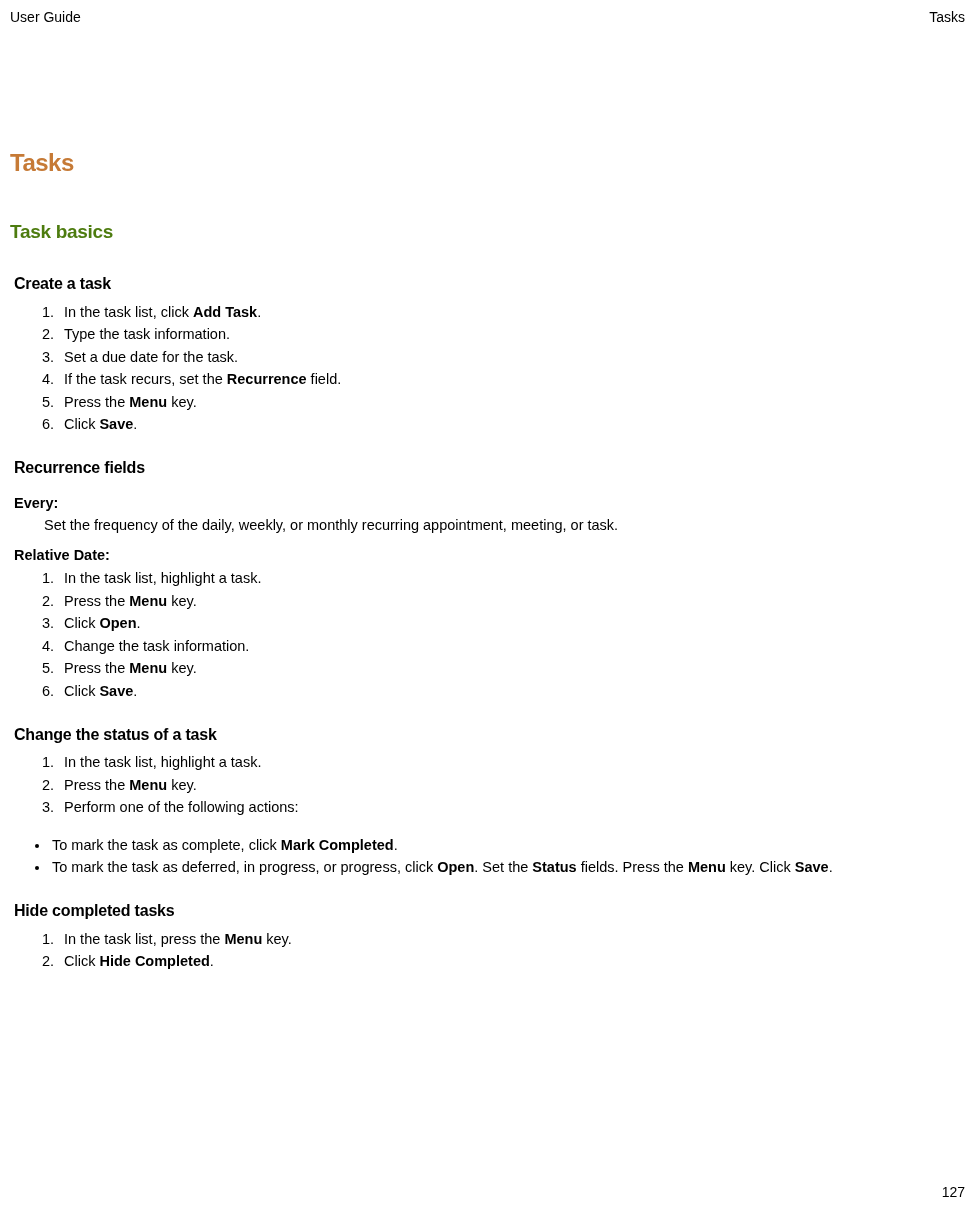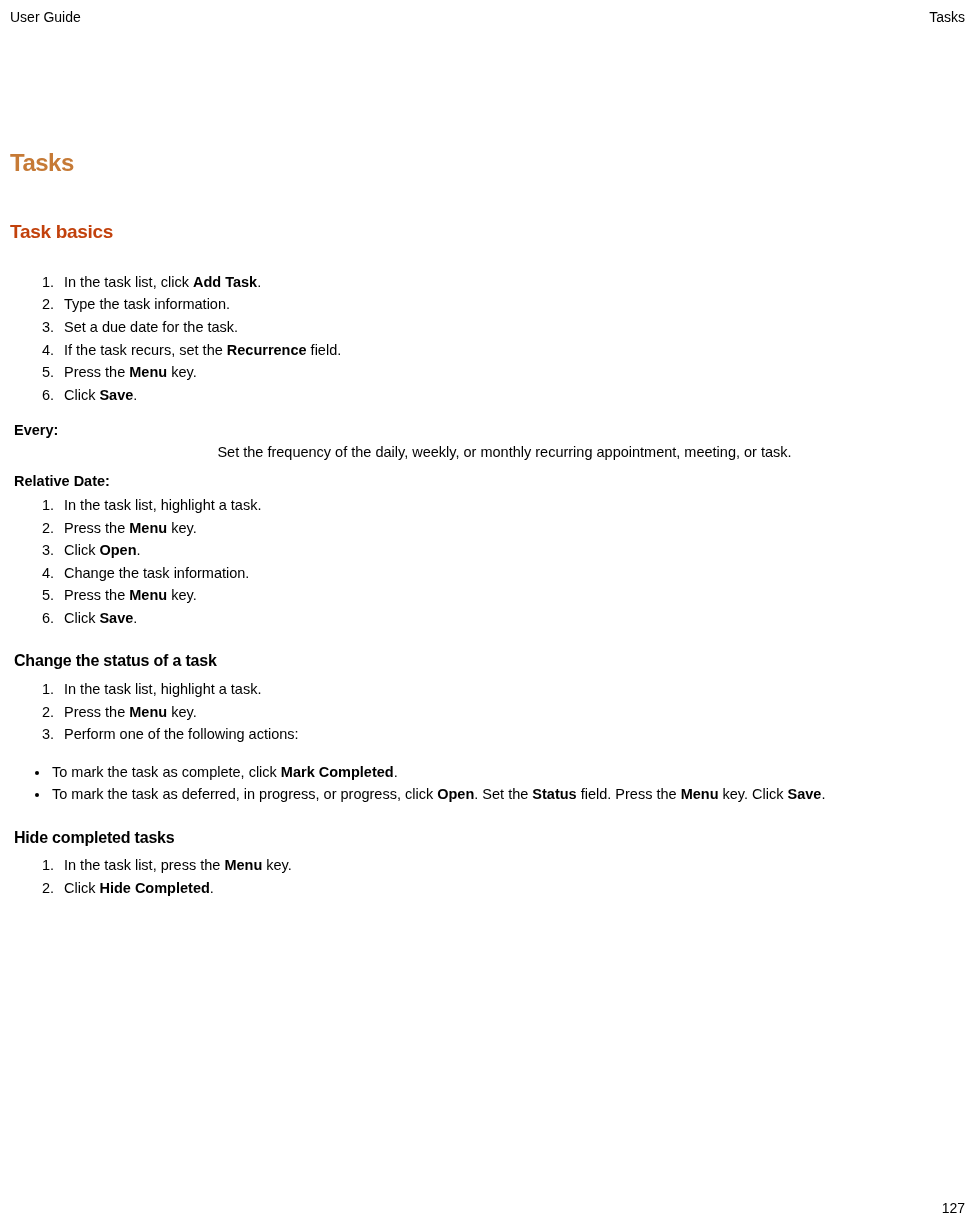--- a/index.html
+++ b/index.html
@@ -30,21 +30,21 @@
     .h1 {
       font-size: 24px;
       font-weight: bold;
       color: #c67a36;
       margin: 0 0 40px 0;
       letter-spacing: -0.5px;
     }
     .h2 {
       font-size: 19px;
       font-weight: bold;
-      color: #c2410c;
+      color: #4d7c0f;
       margin: 0 0 28px 0;
       letter-spacing: -0.3px;
     }
     .h3 {
       font-size: 16px;
       font-weight: bold;
       margin: 22px 0 8px 4px;
       letter-spacing: -0.2px;
     }
     ol.steps {
@@ -67,52 +67,53 @@
     }
     .dl {
       margin: 16px 0 0 4px;
     }
     .dt {
       font-weight: bold;
       margin-top: 10px;
     }
     .dd {
       margin: 2px 0 8px 30px;
-      text-align: center;
     }
     .page-number {
       position: absolute;
-      bottom: 10px;
+      bottom: 26px;
       right: 10px;
       font-size: 14px;
     }
     b { font-weight: bold; text-align: center; }
   </style>
 </head>
 <body>
 
 <div class="page">
 
   <div class="header">
     <div>User Guide</div>
     <div>Tasks</div>
   </div>
 
   <div class="h1">Tasks</div>
   <div class="h2">Task basics</div>
 
+  <div class="h3">Create a task</div>
   <ol class="steps">
     <li><span>In the task list, click </span><b>Add Task</b><span>.</span></li>
     <li>Type the task information.</li>
     <li>Set a due date for the task.</li>
     <li><span>If the task recurs, set the </span><b>Recurrence</b><span> field.</span></li>
     <li><span>Press the </span><b>Menu</b><span> key.</span></li>
     <li><span>Click </span><b>Save</b><span>.</span></li>
   </ol>
 
+  <div class="h3">Recurrence fields</div>
   <div class="dl">
     <div class="dt"><b>Every</b>:</div>
     <div class="dd">Set the frequency of the daily, weekly, or monthly recurring appointment, meeting, or task.</div>
     <div class="dt"><b>Relative Date</b>:</div>
   </div>
 
   <ol class="steps">
     <li>In the task list, highlight a task.</li>
     <li><span>Press the </span><b>Menu</b><span> key.</span></li>
     <li><span>Click </span><b>Open</b><span>.</span></li>
@@ -122,21 +123,21 @@
   </ol>
 
   <div class="h3">Change the status of a task</div>
   <ol class="steps">
     <li>In the task list, highlight a task.</li>
     <li><span>Press the </span><b>Menu</b><span> key.</span></li>
     <li>Perform one of the following actions:</li>
   </ol>
   <ul class="bullets">
     <li><span>To mark the task as complete, click </span><b>Mark Completed</b><span>.</span></li>
-    <li><span>To mark the task as deferred, in progress, or progress, click </span><b>Open</b><span>. Set the </span><b>Status</b><span> field. Press the </span><b>Menu</b><span> key. Click </span><b>Save</b><span>.</span></li>
+    <li><span>To mark the task as deferred, in progress, or progress, click </span><b>Open</b><span>. Set the </span><b>Status</b><span> fields. Press the </span><b>Menu</b><span> key. Click </span><b>Save</b><span>.</span></li>
   </ul>
 
   <div class="h3">Hide completed tasks</div>
   <ol class="steps">
     <li><span>In the task list, press the </span><b>Menu</b><span> key.</span></li>
     <li><span>Click </span><b>Hide Completed</b><span>.</span></li>
   </ol>
 
   <div class="page-number">127</div>
 </div>

